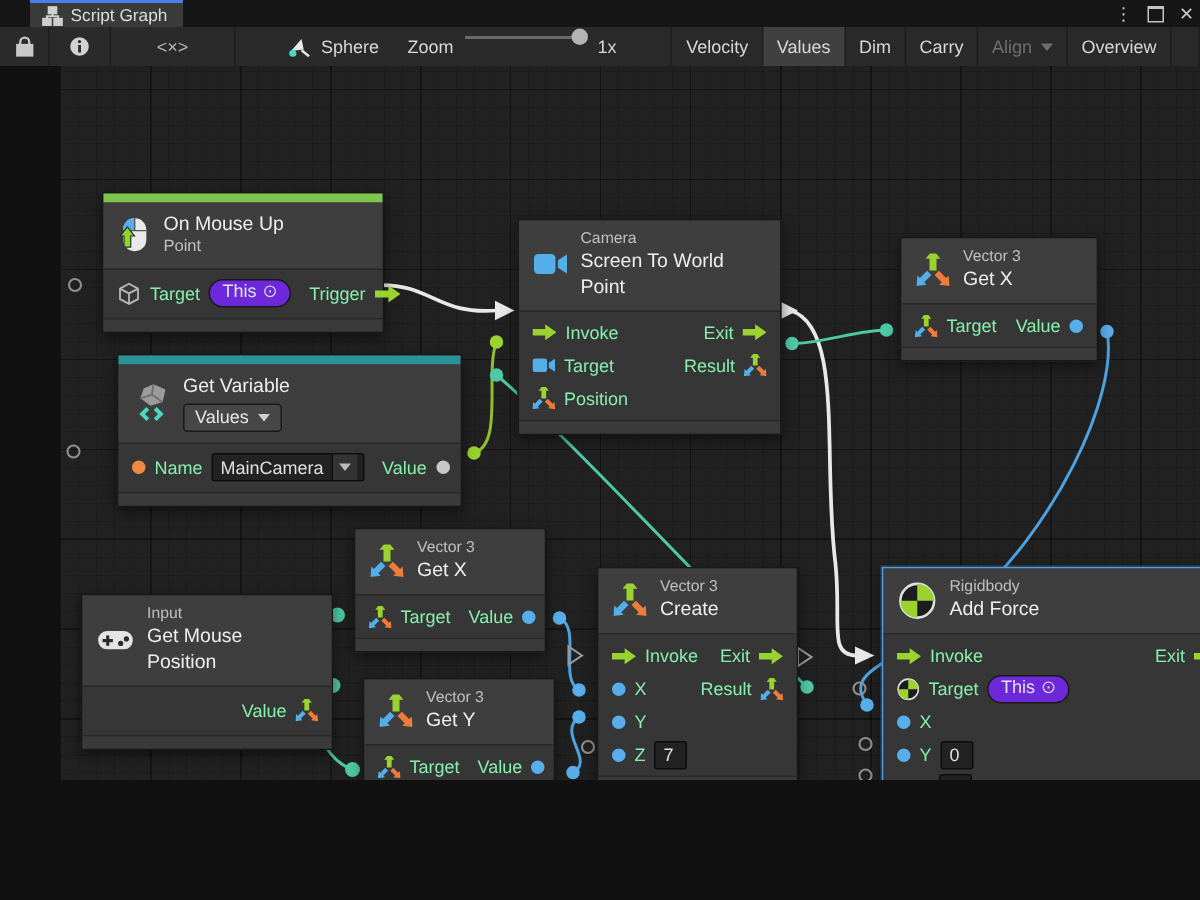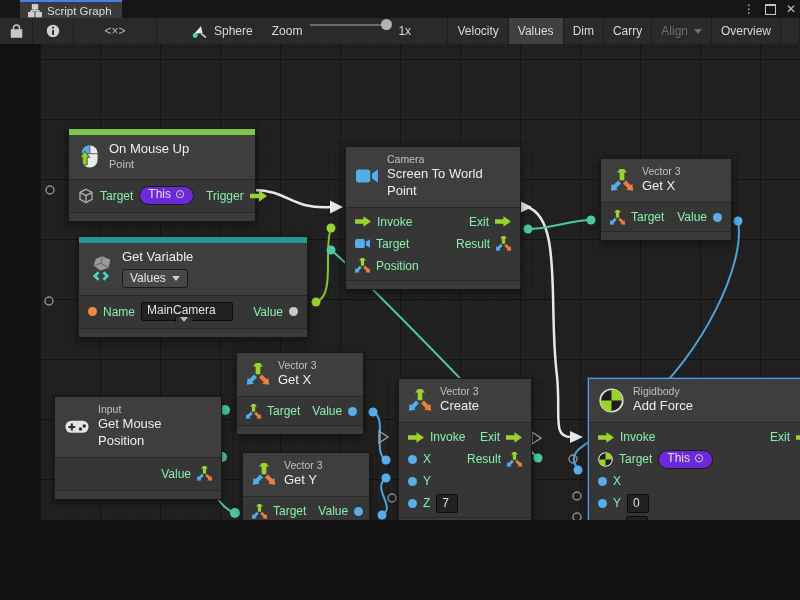--- a/index.html
+++ b/index.html
@@ -52,21 +52,21 @@
   .sp{flex:1;}
   .nf{height:8px;background:#3a3a3a;border-top:1px solid #282828;}
   .rlabel{color:#86efac;}
   .dot{width:9px;height:9px;border-radius:50%;display:inline-block;flex:0 0 auto;}
   .dot.blue{background:#58aeea;} .dot.orange{background:#ee8a44;} .dot.gray{background:#c8c8c8;}
   .chip{display:inline-flex;align-items:flex-start;gap:4px;border:1px solid #191919;background:#6d28d9;
         border-radius:10px;padding:0 8px;height:17px;color:#e2e2e2;}
   .chip .tgt{font-size:12px;color:#cfcfcf;}
   .field{display:inline-flex;align-items:center;background:#222222;border:1px solid #0d0d0d;
          border-radius:2px;padding:0 5px;height:17px;color:#e0e0e0;}
-  .field.dd{padding-right:16px;flex-direction:column;}
+  .field.dd{padding-right:4px;}
   .field .ddseg{display:inline-flex;align-items:center;justify-content:center;width:16px;height:17px;
                 border-left:1px solid #0d0d0d;background:#333;margin-left:5px;}
   .select{display:inline-flex;align-items:center;background:#474747;border:1px solid #191919;
           border-radius:3px;padding:0 7px;height:18px;color:#e6e6e6;}
   .select .dd-arrow{border-top-color:#cfcfcf;}
   .ic{flex:0 0 auto;display:block;}
 </style>
 </head>
 <body>
 

